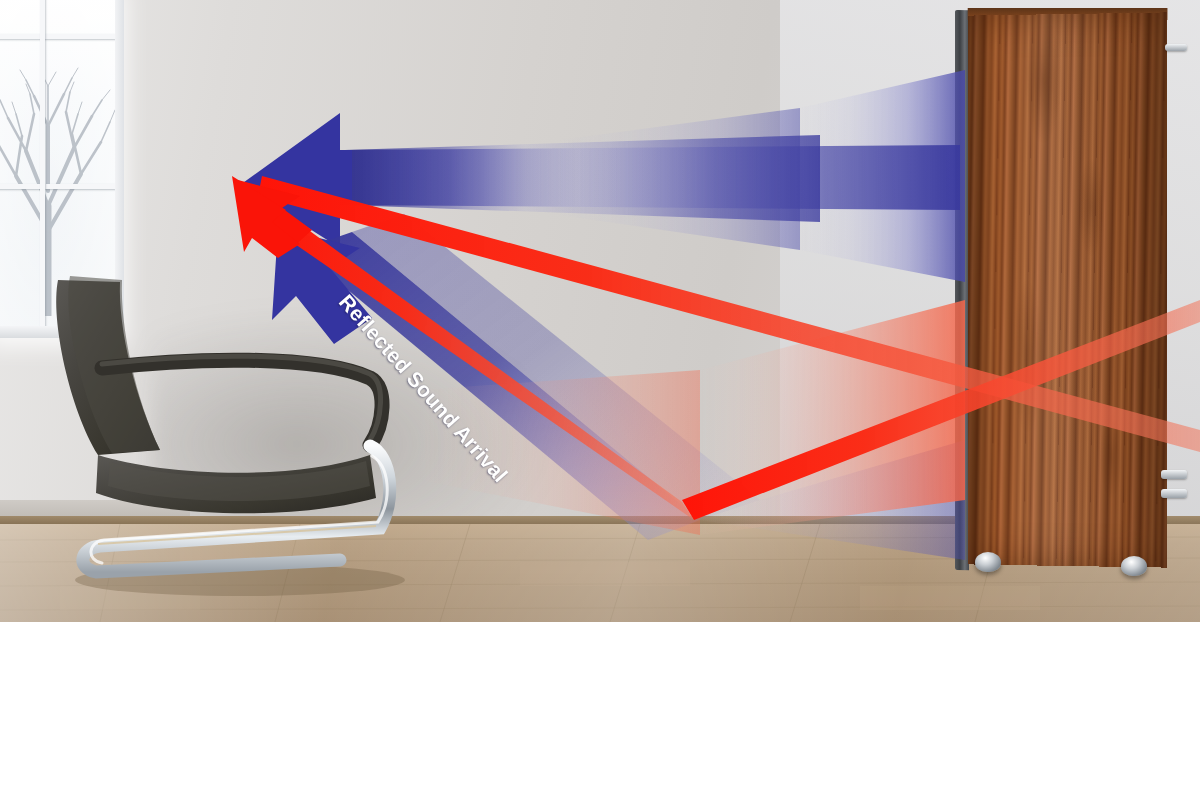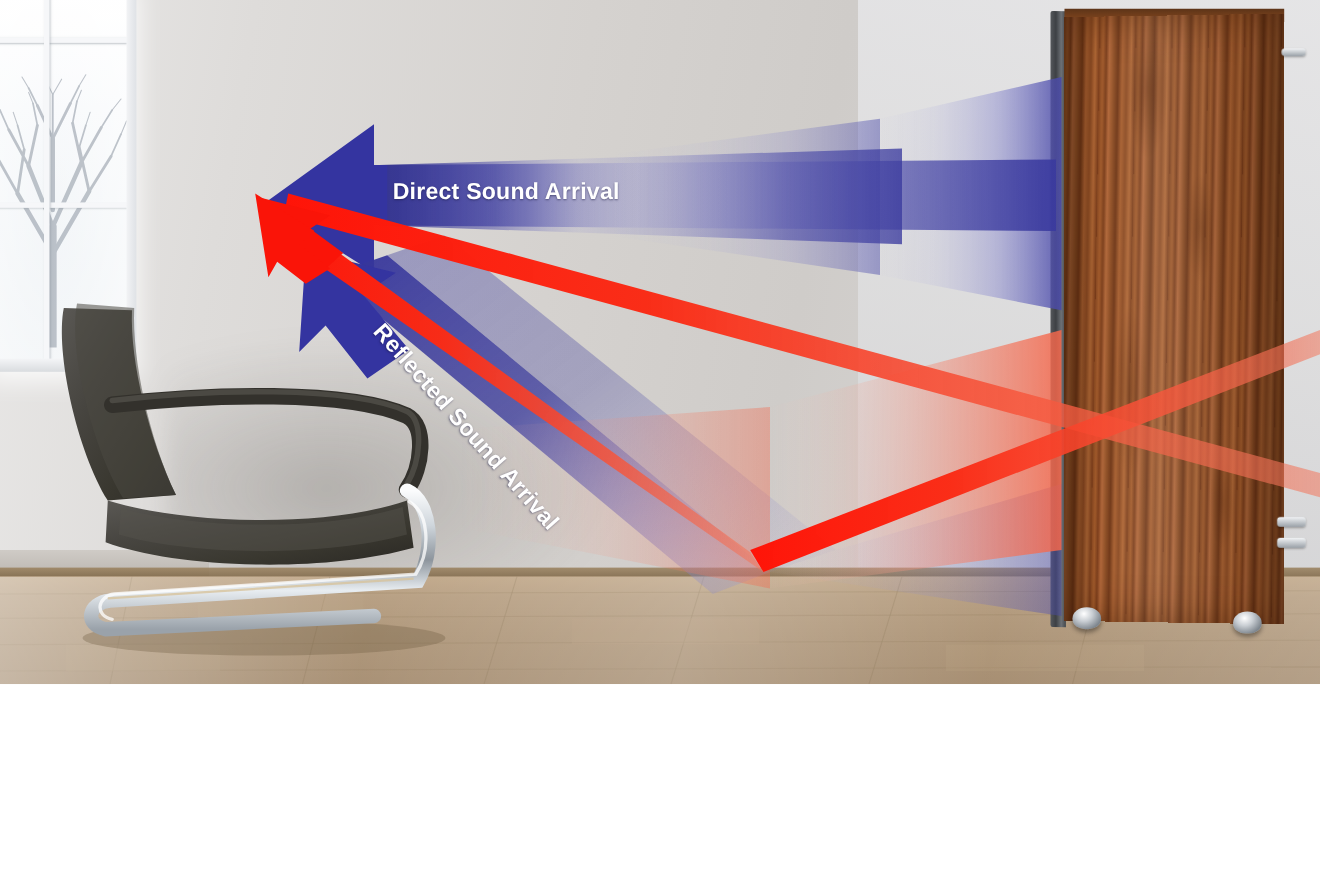--- a/index.html
+++ b/index.html
@@ -301,21 +301,20 @@
       <polygon points="1200,430 1200,452 258,196 262,176" fill="url(#gRedRay)"></polygon>
 
       <polygon points="1200,300 1200,322 694,520 682,500" fill="url(#gRedRay)"></polygon>
 
       <polygon points="694,520 682,502 248,186 240,206" fill="url(#gRedRay)"></polygon>
 
       <polygon points="238,180 300,196 282,208 312,230 292,248 262,226 254,238" fill="#fa1408"></polygon>
       <polygon points="232,176 286,210 272,222 300,244 278,258 252,238 244,252" fill="#fa1408"></polygon>
     </svg>
 
-    <div class="lbl lbl-direct">Direct Sound Arrival</div>
     <div class="lbl lbl-reflected">Reflected Sound Arrival</div>
   </div>
 
   <div class="caption">
     
 
     
   </div>
 
 </div>

